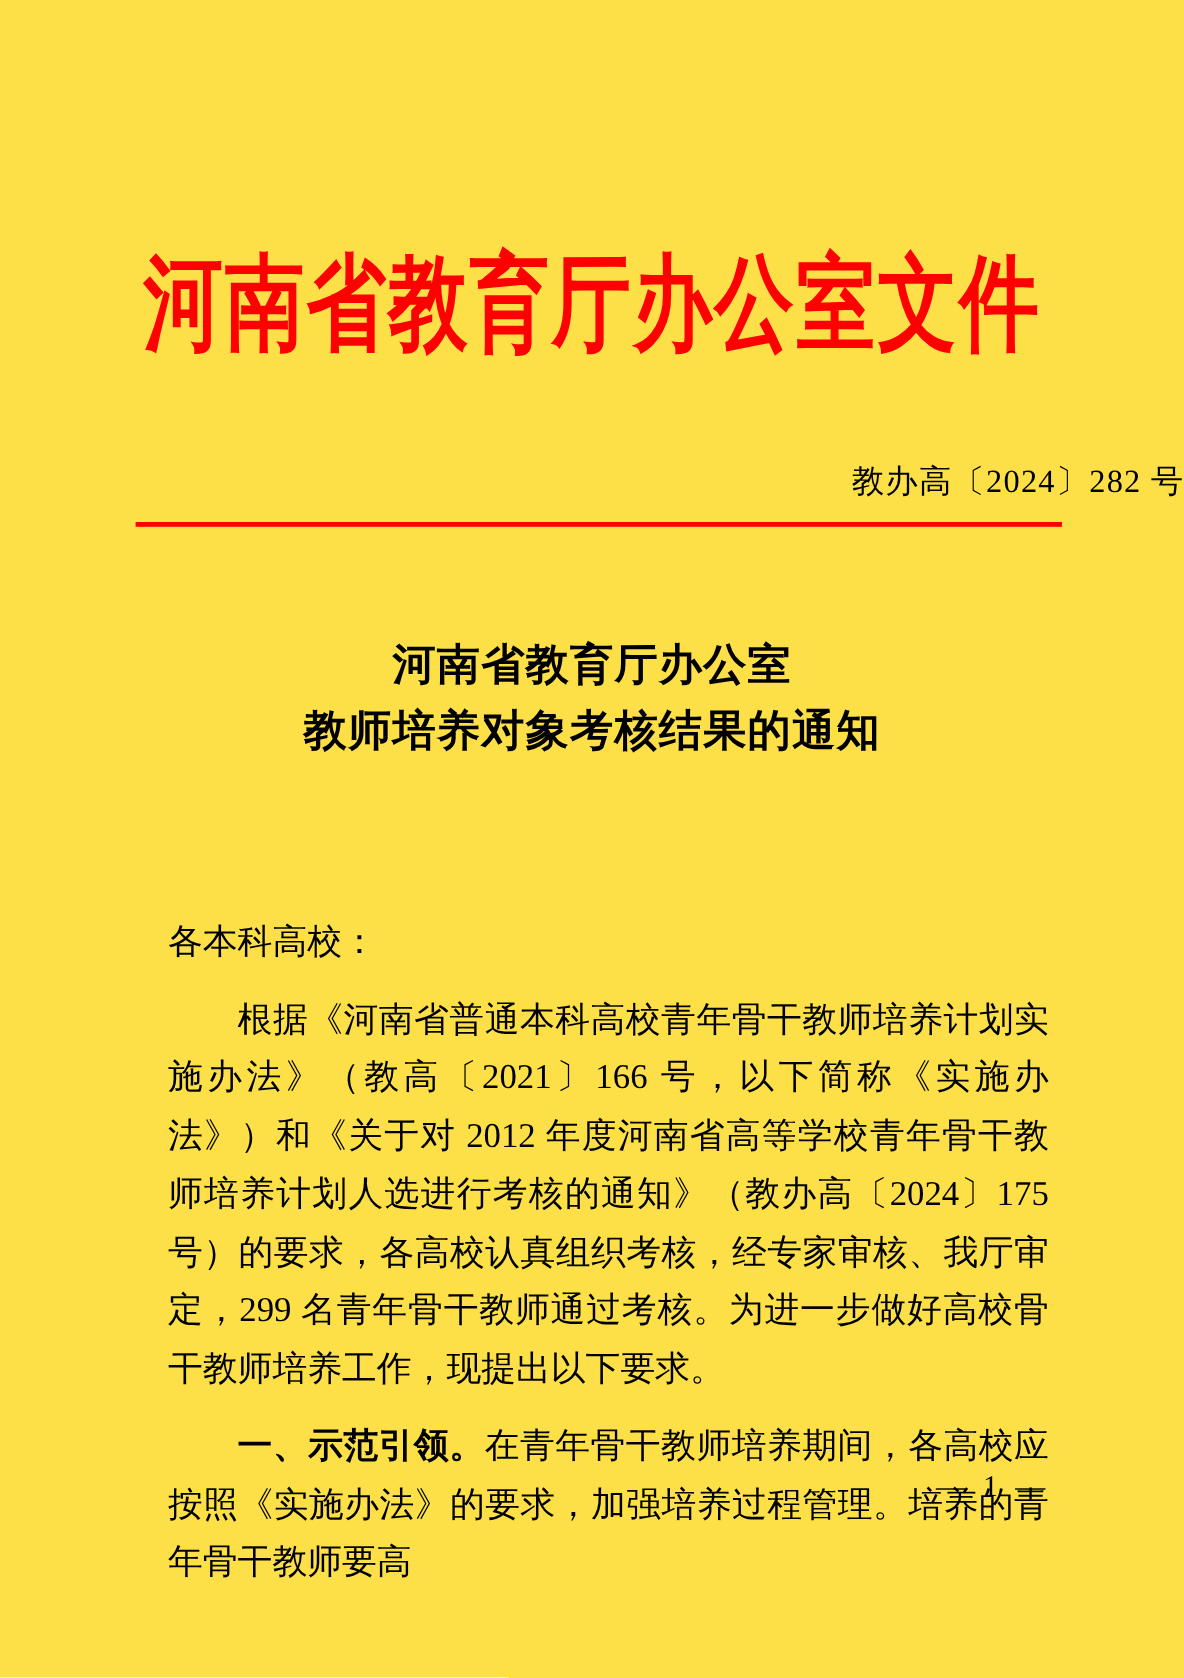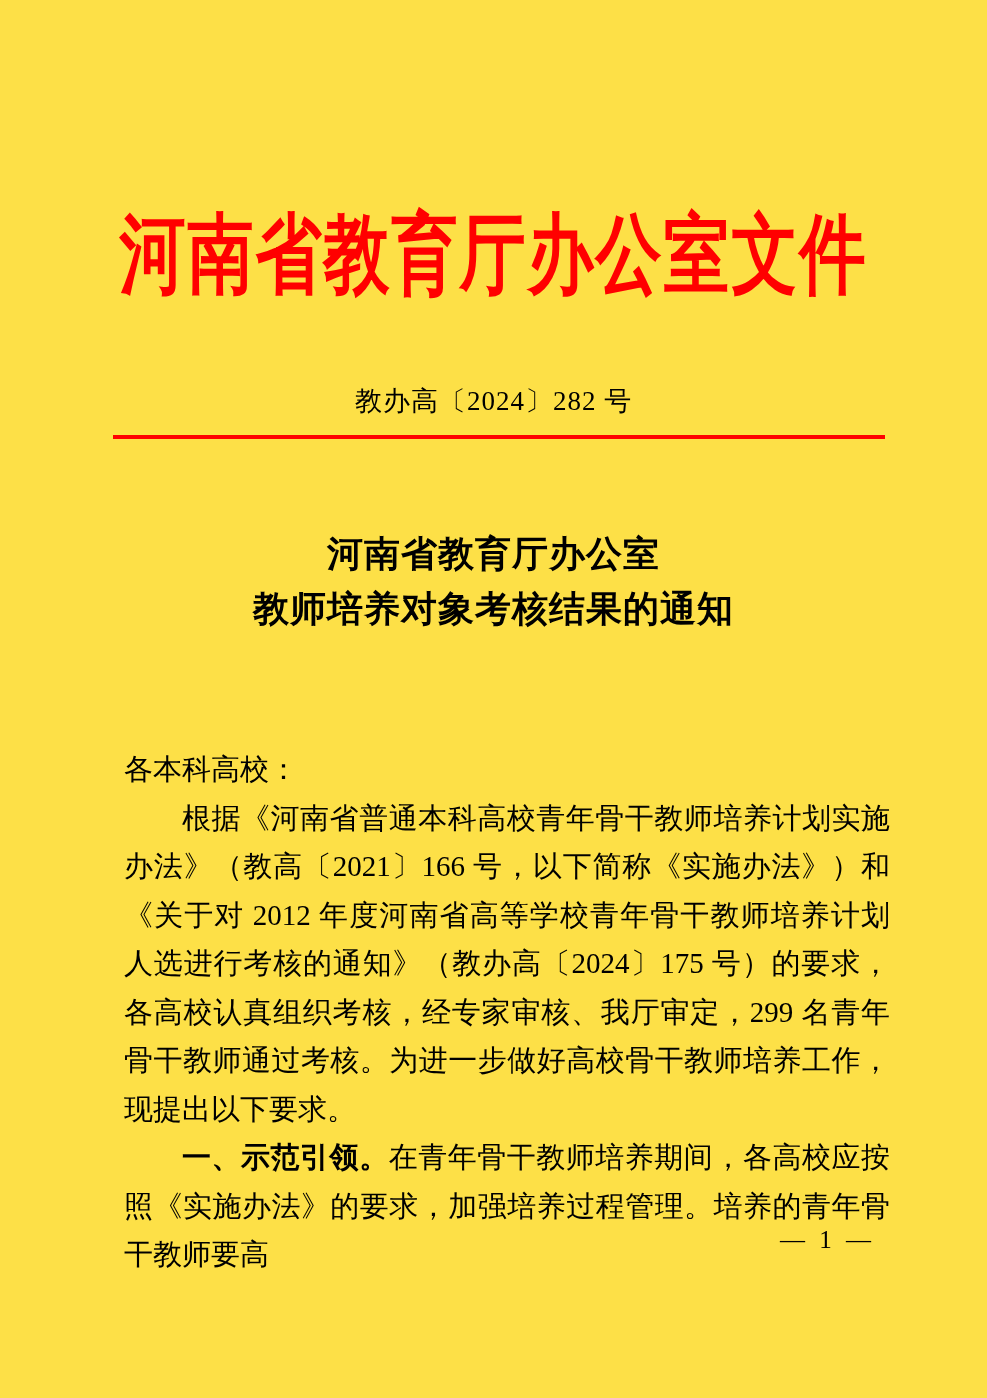--- a/index.html
+++ b/index.html
@@ -30,21 +30,21 @@
     letter-spacing: 2px;
     white-space: nowrap;
     transform: scaleY(1.32);
     transform-origin: center;
   }
   .doc-number {
     position: absolute;
     top: 383px;
     left: 0;
     width: 100%;
-    text-align: center;
+    text-align: right;
     font-size: 27px;
     letter-spacing: 1px;
   }
   .red-divider {
     position: absolute;
     top: 435px;
     left: 113px;
     width: 772px;
     height: 4px;
     background: #ff0000;
@@ -64,21 +64,21 @@
     position: absolute;
     top: 745px;
     left: 124px;
     width: 766px;
     font-size: 29px;
     line-height: 48.5px;
     text-align: justify;
     text-justify: inter-character;
   }
   .body-block p {
-    margin: 0;
+    margin: 16px;
     padding: 0;
   }
   .indent {
     text-indent: 2em;
   }
   .para-heading {
     font-family: Liberation Serif, serif;
     font-weight: bold;
   }
   .page-number {

